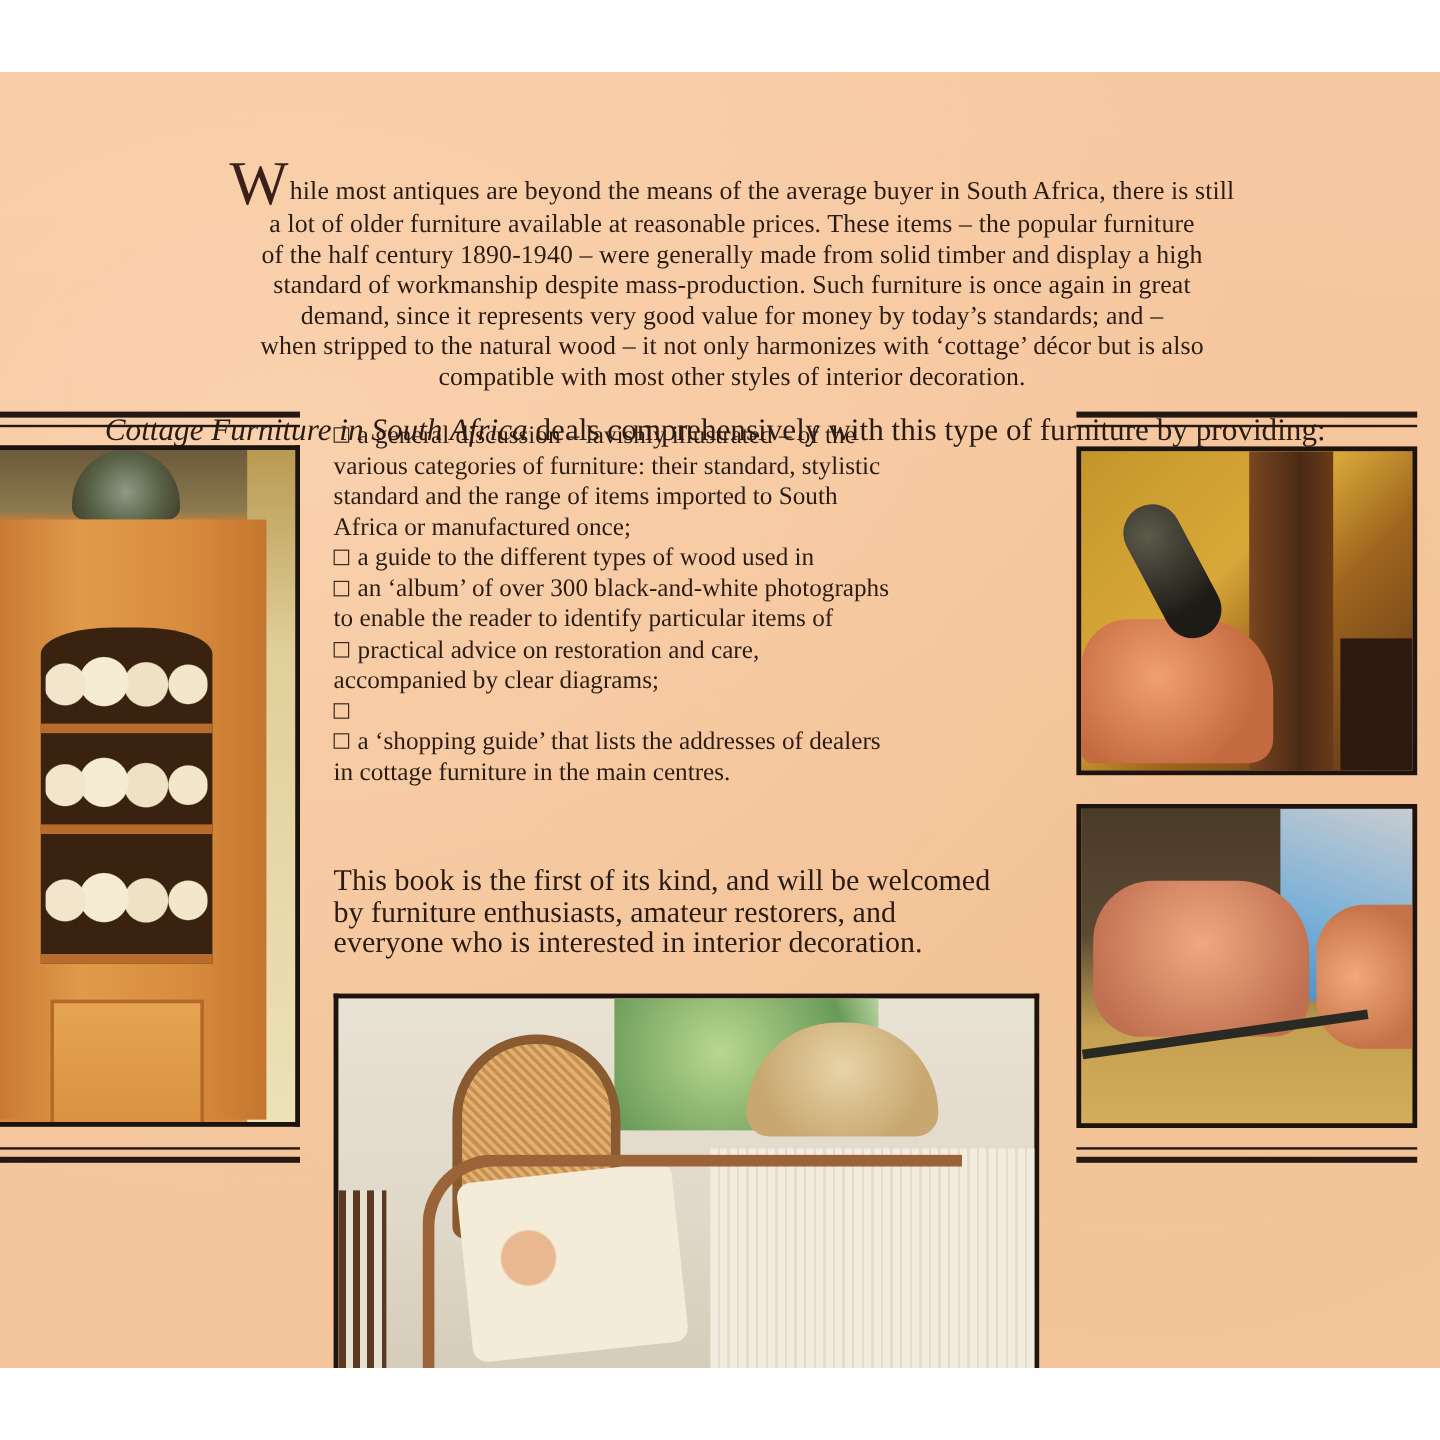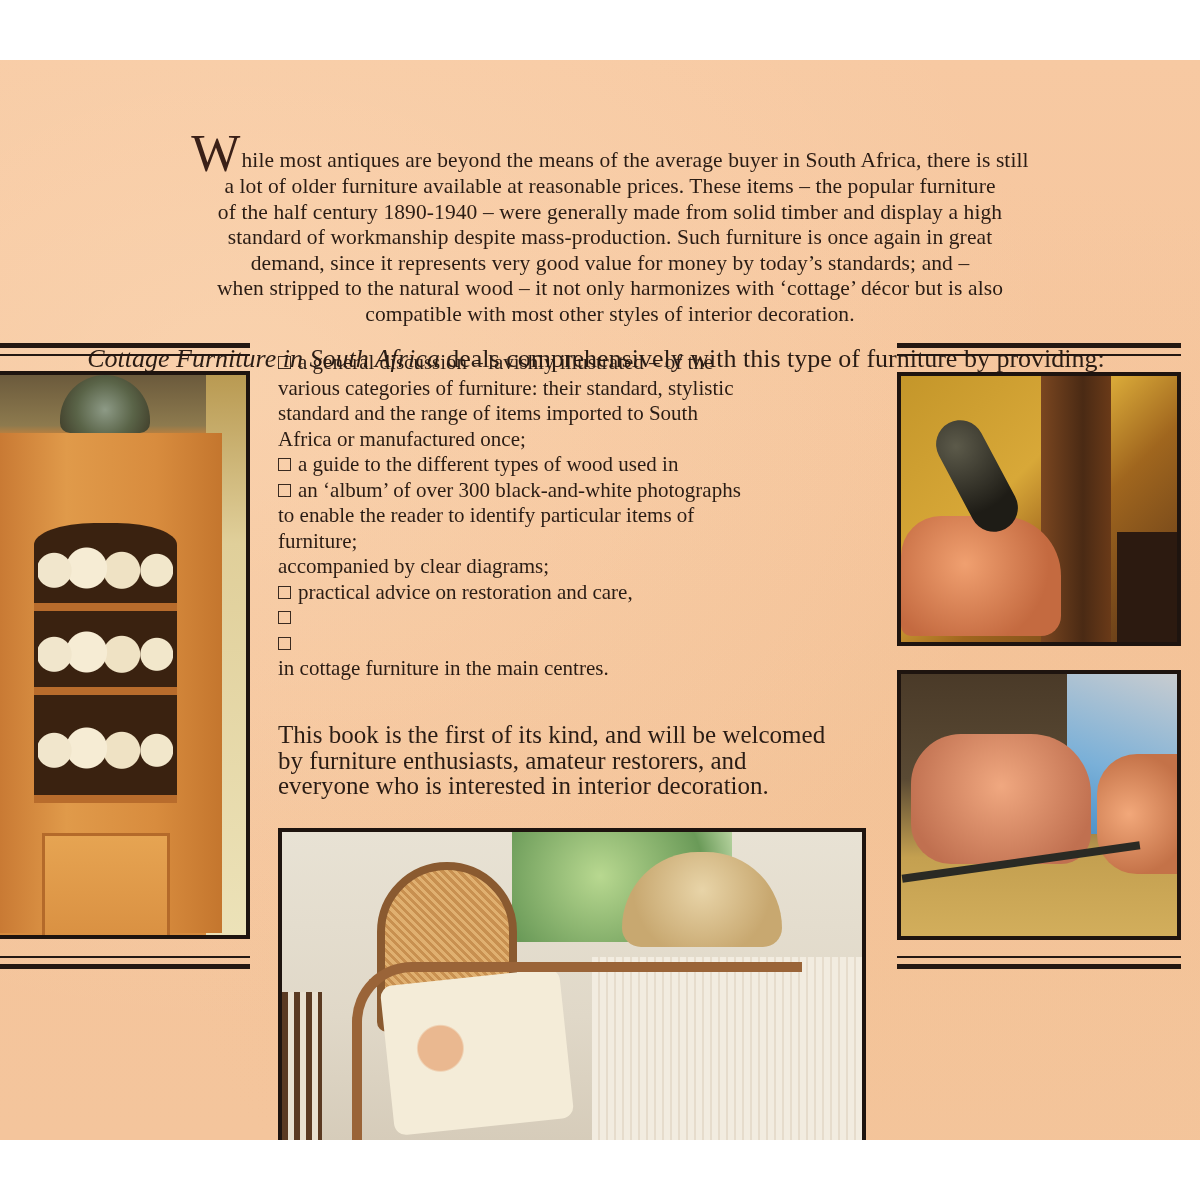--- a/index.html
+++ b/index.html
@@ -208,31 +208,30 @@
       <span class="line">various categories of furniture: their standard, stylistic</span>
       <span class="line">standard and the range of items imported to South</span>
       <span class="line">Africa or manufactured once;</span>
     </li>
     <li>
       <span class="line"><span class="box"></span><span>a guide to the different types of wood used in</span></span>
     </li>
     <li>
       <span class="line"><span class="box"></span><span>an ‘album’ of over 300 black-and-white photographs</span></span>
       <span class="line">to enable the reader to identify particular items of</span>
-      <span class="line">furniture;</span>
-    </li>
-    <li>
+    </li>
+    <li>
+      <span class="line"><span class="box"></span><span>practical advice on restoration and care,</span></span>
       <span class="line">accompanied by clear diagrams;</span>
-      <span class="line"><span class="box"></span><span>practical advice on restoration and care,</span></span>
     </li>
     <li>
       <span class="line"><span class="box"></span></span>
     </li>
     <li>
-      <span class="line"><span class="box"></span></span>
+      <span class="line"><span class="box"></span><span>a ‘shopping guide’ that lists the addresses of dealers</span></span>
       <span class="line">in cottage furniture in the main centres.</span>
     </li>
   </ul>
 
   <div class="closing" style="top:662px;">
     <span class="line">This book is the first of its kind, and will be welcomed</span>
     <span class="line">by furniture enthusiasts, amateur restorers, and</span>
     <span class="line">everyone who is interested in interior decoration.</span>
   </div>
 

